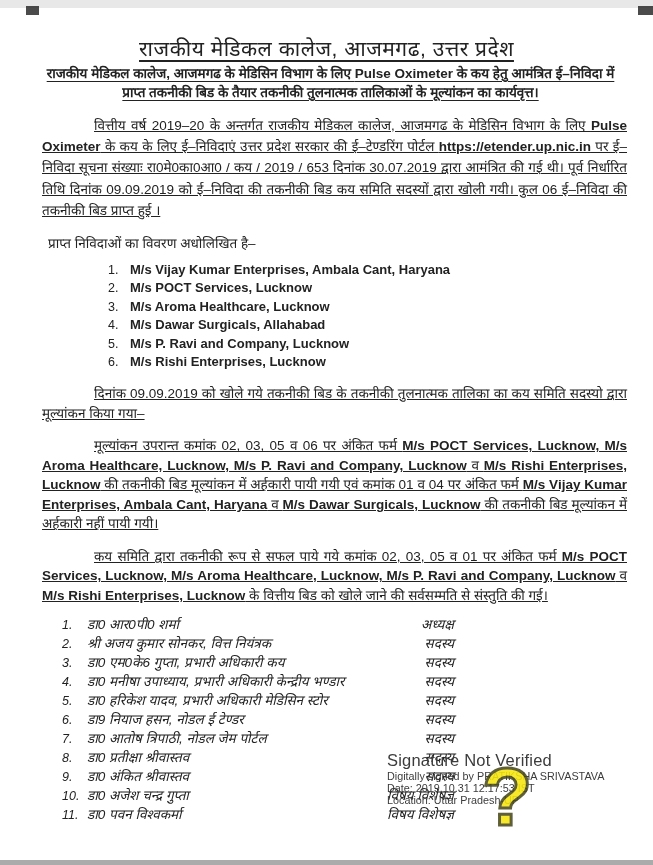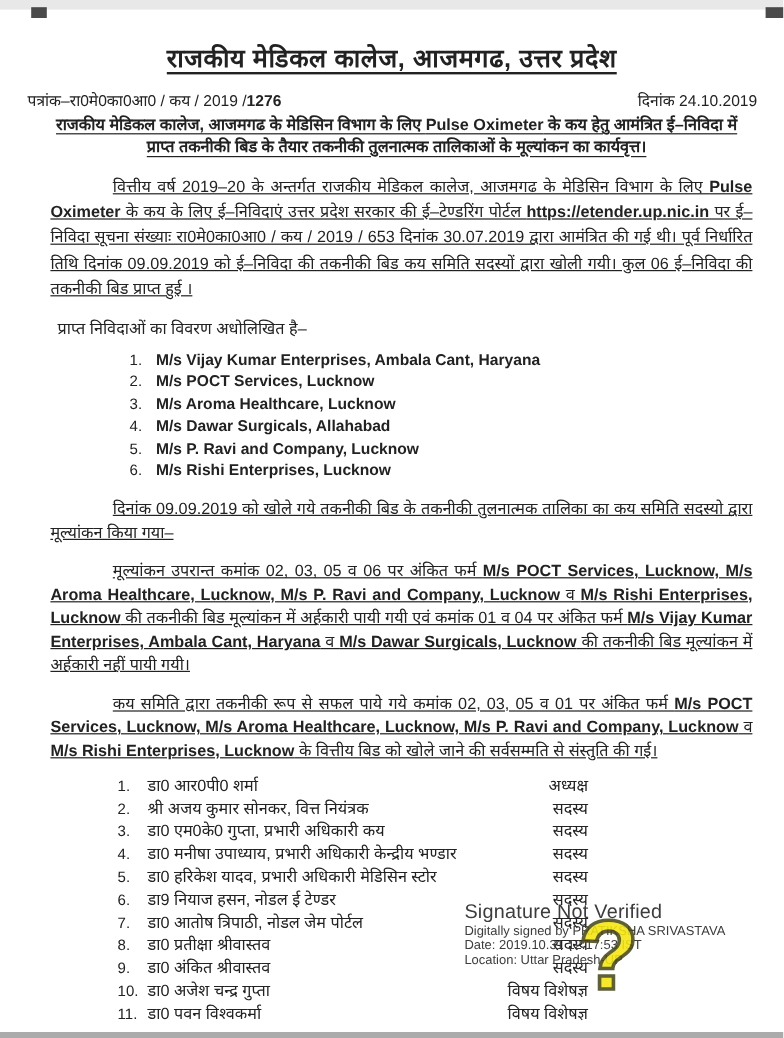--- a/index.html
+++ b/index.html
@@ -5,21 +5,21 @@
   html,body{margin:0;padding:0;background:#ffffff;}
   .page{position:relative;width:653px;height:865px;background:#ffffff;overflow:hidden;
         font-family:"Liberation Sans","DejaVu Sans",sans-serif;color:#222;}
   .top-band{position:absolute;top:0;left:0;width:653px;height:8px;background:#e8e8e8;}
   .bottom-band{position:absolute;bottom:0;left:0;width:653px;height:5px;background:#ababab;}
   .corner-mark{position:absolute;top:6px;height:9px;background:#2b2b2b;opacity:.85;}
   .corner-mark.left{left:26px;width:13px;}
   .corner-mark.right{left:638px;width:15px;}
 
   .doc-title{margin:34px 0 0 0;text-align:center;}
-  .doc-title span{font-size:21px;font-weight:bold;letter-spacing:.5px;
+  .doc-title span{font-size:21px;font-weight:normal;letter-spacing:.5px;
         text-decoration:underline;text-decoration-thickness:2px;text-underline-offset:4px;}
 
   .ref-row{display:flex;justify-content:space-between;margin:12px 22px 0 23px;
         font-size:13px;}
   .ref-row .num{font-weight:bold;}
 
   .subject{margin:2px 28px 0 36px;text-align:center;font-size:13.5px;font-weight:600;
         line-height:19px;text-decoration:underline;text-underline-offset:3px;}
 
   .para{margin:13px 26px 0 42px;font-size:13.5px;line-height:21.2px;
@@ -27,21 +27,21 @@
   .para.tight{line-height:19.5px;}
   .lat{font-weight:bold;}
 
   .list-heading{margin:13px 12px 0 48px;font-size:13.5px;}
 
   .tender-list{margin:9px 0 0 68px;font-size:13px;}
   .tender-list .row{height:18.4px;line-height:18.4px;margin-left:40px;}
   .tender-list .no{display:inline-block;width:22px;font-size:12.5px;}
   .tender-list .nm{font-weight:bold;}
 
-  .committee{position:relative;margin:10px 0 0 98px;font-size:13.5px;z-index:1;}
+  .committee{position:relative;margin:10px 0 0 62px;font-size:13.5px;z-index:1;font-style:italic;}
   .committee .row{position:relative;height:19px;line-height:19px;}
   .committee .no{display:inline-block;width:25px;font-size:12.5px;}
   .committee .role{position:absolute;left:300px;top:0;width:92px;text-align:right;white-space:nowrap;}
 
   .sig-block{position:absolute;left:387px;top:750px;width:262px;z-index:4;color:#3c3c3c;}
   .sig-status{font-size:16.5px;letter-spacing:.2px;line-height:20px;}
   .sig-line{font-size:10.8px;line-height:12.2px;white-space:nowrap;}
   .sig-mark{position:absolute;left:482px;top:756px;z-index:5;font-size:82px;line-height:82px;
         font-weight:bold;color:#f6e70c;-webkit-text-stroke:3px #4a4a1d;
         text-shadow:0 0 1px #4a4a1d;opacity:.88;z-index:5;}
@@ -52,24 +52,20 @@
 <div class="page">
 
   <div class="top-band"></div>
   <div class="corner-mark left"></div>
   <div class="corner-mark right"></div>
 
   <div class="doc-title">
     <span>राजकीय मेडिकल कालेज, आजमगढ, उत्तर प्रदेश</span>
   </div>
 
-  <div class="ref-row">
-    <span><span>पत्रांक–रा0मे0का0आ0 / कय / 2019 /</span><span class="num">1276</span></span>
-    <span>दिनांक 24.10.2019</span>
-  </div>
 
   <div class="subject"><span>राजकीय मेडिकल कालेज, आजमगढ के मेडिसिन विभाग के लिए </span><span class="lat">Pulse Oximeter</span><span> के कय हेतु आमंत्रित ई–निविदा में प्राप्त तकनीकी बिड के तैयार तकनीकी तुलनात्मक तालिकाओं के मूल्यांकन का कार्यवृत्त।</span></div>
 
   <div class="para"><span>वित्तीय वर्ष 2019–20 के अन्तर्गत राजकीय मेडिकल कालेज, आजमगढ के मेडिसिन विभाग के लिए </span><span class="lat">Pulse Oximeter</span><span> के कय के लिए ई–निविदाएं उत्तर प्रदेश सरकार की ई–टेण्डरिंग पोर्टल </span><span class="lat">https://etender.up.nic.in</span><span> पर ई–निविदा सूचना संख्याः रा0मे0का0आ0 / कय / 2019 / 653 दिनांक 30.07.2019 द्वारा आमंत्रित की गई थी। पूर्व निर्धारित तिथि दिनांक 09.09.2019 को ई–निविदा की तकनीकी बिड कय समिति सदस्यों द्वारा खोली गयी। कुल 06 ई–निविदा की तकनीकी बिड प्राप्त हुई ।</span></div>
 
   <div class="list-heading">प्राप्त निविदाओं का विवरण अधोलिखित है–</div>
 
   <div class="tender-list">
       <div class="row"><span class="no">1.</span><span class="nm">M/s Vijay Kumar Enterprises, Ambala Cant, Haryana</span></div>
       <div class="row"><span class="no">2.</span><span class="nm">M/s POCT Services, Lucknow</span></div>
@@ -81,21 +77,21 @@
 
   <div class="para tight"><span>दिनांक 09.09.2019 को खोले गये तकनीकी बिड के तकनीकी तुलनात्मक तालिका का कय समिति सदस्यो द्वारा मूल्यांकन किया गया–</span></div>
 
   <div class="para tight"><span>मूल्यांकन उपरान्त कमांक 02, 03, 05 व 06 पर अंकित फर्म </span><span class="lat">M/s POCT Services, Lucknow, M/s Aroma Healthcare, Lucknow, M/s P. Ravi and Company, Lucknow</span><span> व </span><span class="lat">M/s Rishi Enterprises, Lucknow</span><span> की तकनीकी बिड मूल्यांकन में अर्हकारी पायी गयी एवं कमांक 01 व 04 पर अंकित फर्म </span><span class="lat">M/s Vijay Kumar Enterprises, Ambala Cant, Haryana</span><span> व </span><span class="lat">M/s Dawar Surgicals, Lucknow</span><span> की तकनीकी बिड मूल्यांकन में अर्हकारी नहीं पायी गयी।</span></div>
 
   <div class="para tight"><span>कय समिति द्वारा तकनीकी रूप से सफल पाये गये कमांक 02, 03, 05 व 01 पर अंकित फर्म </span><span class="lat">M/s POCT Services, Lucknow, M/s Aroma Healthcare, Lucknow, M/s P. Ravi and Company, Lucknow</span><span> व </span><span class="lat">M/s Rishi Enterprises, Lucknow</span><span> के वित्तीय बिड को खोले जाने की सर्वसम्मति से संस्तुति की गई।</span></div>
 
   <div class="committee">
       <div class="row"><span class="no">1.</span><span class="nm">डा0 आर0पी0 शर्मा</span><span class="role">अध्यक्ष</span></div>
       <div class="row"><span class="no">2.</span><span class="nm">श्री अजय कुमार सोनकर, वित्त नियंत्रक</span><span class="role">सदस्य</span></div>
-      <div class="row"><span class="no">3.</span><span class="nm">डा0 एम0के0 गुप्ता, प्रभारी अधिकारी कय</span><span class="role">सदस्य</span></div>
+      <div class="row"><span class="no">3.</span><span class="nm">डा0 एम0के6 गुप्ता, प्रभारी अधिकारी कय</span><span class="role">सदस्य</span></div>
       <div class="row"><span class="no">4.</span><span class="nm">डा0 मनीषा उपाध्याय, प्रभारी अधिकारी केन्द्रीय भण्डार</span><span class="role">सदस्य</span></div>
       <div class="row"><span class="no">5.</span><span class="nm">डा0 हरिकेश यादव, प्रभारी अधिकारी मेडिसिन स्टोर</span><span class="role">सदस्य</span></div>
       <div class="row"><span class="no">6.</span><span class="nm">डा9 नियाज हसन, नोडल ई टेण्डर</span><span class="role">सदस्य</span></div>
       <div class="row"><span class="no">7.</span><span class="nm">डा0 आतोष त्रिपाठी, नोडल जेम पोर्टल</span><span class="role">सदस्य</span></div>
       <div class="row"><span class="no">8.</span><span class="nm">डा0 प्रतीक्षा श्रीवास्तव</span><span class="role">सदस्य</span></div>
       <div class="row"><span class="no">9.</span><span class="nm">डा0 अंकित श्रीवास्तव</span><span class="role">सदस्य</span></div>
       <div class="row"><span class="no">10.</span><span class="nm">डा0 अजेश चन्द्र गुप्ता</span><span class="role">विषय विशेषज्ञ</span></div>
       <div class="row"><span class="no">11.</span><span class="nm">डा0 पवन विश्वकर्मा</span><span class="role">विषय विशेषज्ञ</span></div>
     </div>
 

